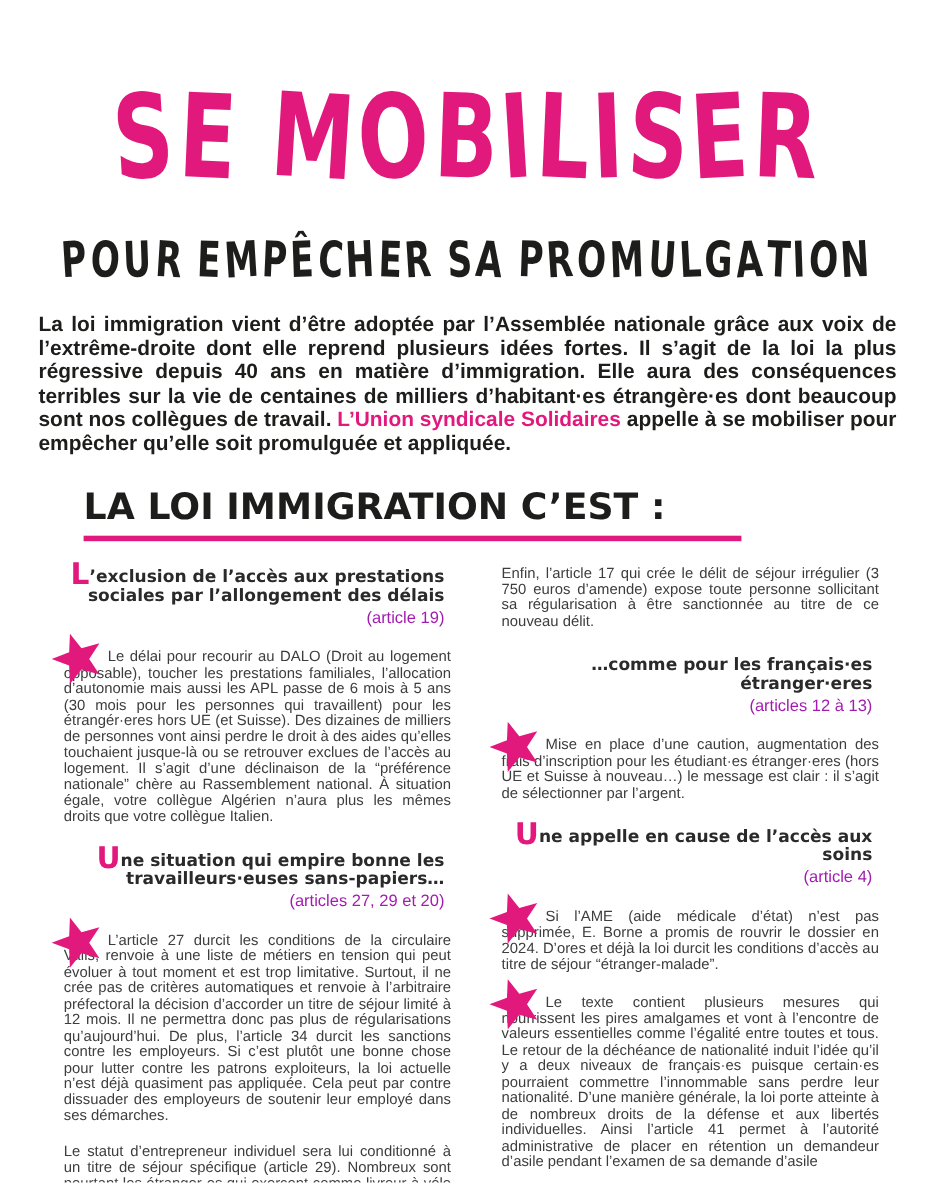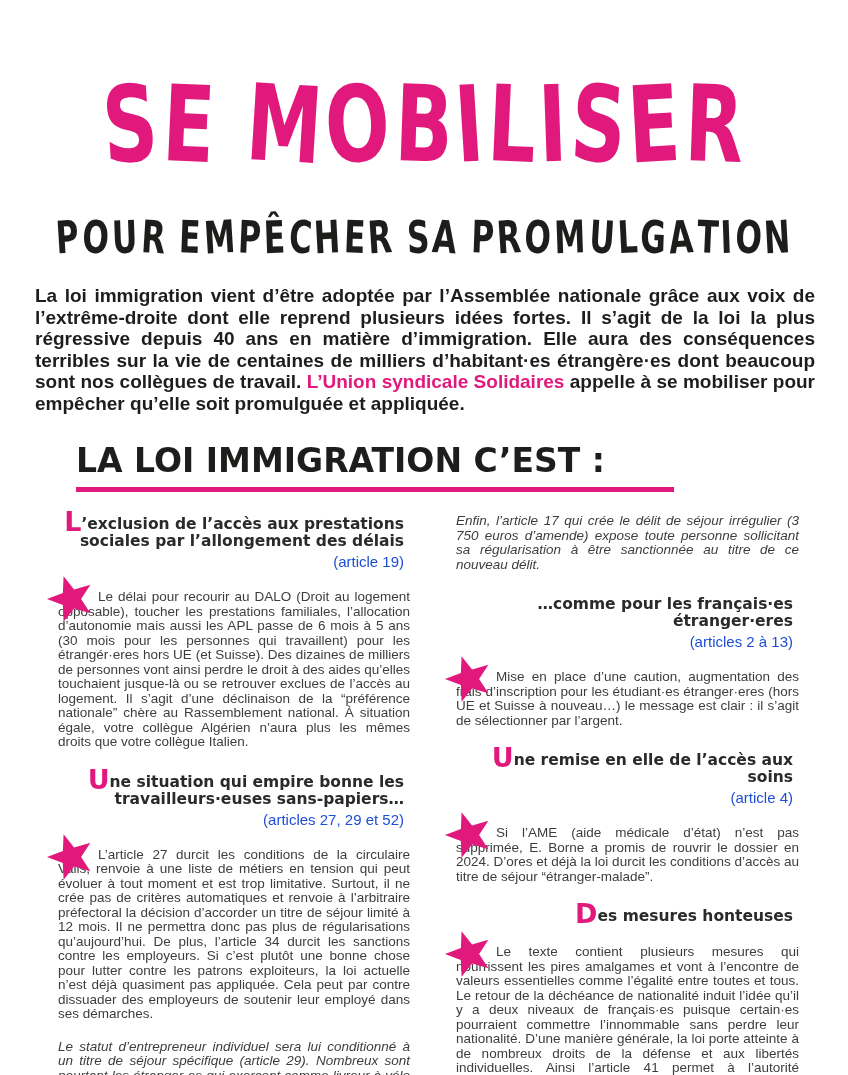--- a/index.html
+++ b/index.html
@@ -34,24 +34,24 @@
   .col-left{width:352px;flex:none;}
   .col-right{width:343px;flex:none;}
   .subhead{
     text-align:right;font-family:"DejaVu Sans",sans-serif;font-weight:bold;
     color:#2a2a2a;font-size:15.5px;line-height:17px;margin:24px 6px 0;
     text-indent:0;
   }
   .subhead .initial{color:#e2197d;font-size:27px;line-height:0;vertical-align:-2px;}
   .subhead-sub{
     display:block;font-family:"Liberation Sans",sans-serif;font-weight:normal;
-    font-size:15px;margin-top:3px;color:#1d4ed8;
+    font-size:15px;margin-top:3px;color:#a21caf;
   }
   .subhead-sub:empty{display:none;}
-  .para{margin-top:14px;font-style:italic;}
+  .para{margin-top:14px;}
   .star-para{position:relative;margin-top:20px;text-indent:40px;}
   .star-icon{position:absolute;left:-12px;top:-15px;width:50px;height:48px;}
   .first-right{margin-top:8px;}
 </style>
 </head>
 <body>
 
 <h1 class="display title"><span class="lt" style="transform: rotate(-3.5deg) scale(0.95, 1.32);">S</span><span class="lt" style="transform: rotate(2.5deg) scale(0.95, 1.32);">E</span><span class="lt" style="width: 0.34em;">&nbsp;</span><span class="lt" style="transform: rotate(3.5deg) scale(0.95, 1.32);">M</span><span class="lt" style="transform: rotate(-3deg) scale(0.95, 1.32);">O</span><span class="lt" style="transform: rotate(2deg) scale(0.95, 1.32);">B</span><span class="lt" style="transform: rotate(-3.5deg) scale(0.95, 1.32);">I</span><span class="lt" style="transform: rotate(2.5deg) scale(0.95, 1.32);">L</span><span class="lt" style="transform: rotate(-2deg) scale(0.95, 1.32);">I</span><span class="lt" style="transform: rotate(3.5deg) scale(0.95, 1.32);">S</span><span class="lt" style="transform: rotate(-3deg) scale(0.95, 1.32);">E</span><span class="lt" style="transform: rotate(2deg) scale(0.95, 1.32);">R</span></h1>
 
 <h2 class="display subtitle"><span class="lt" style="transform: rotate(-3.5deg) scale(0.92, 1.32);">P</span><span class="lt" style="transform: rotate(2.5deg) scale(0.92, 1.32);">O</span><span class="lt" style="transform: rotate(-2deg) scale(0.92, 1.32);">U</span><span class="lt" style="transform: rotate(3.5deg) scale(0.92, 1.32);">R</span><span class="lt" style="width: 0.34em;">&nbsp;</span><span class="lt" style="transform: rotate(2deg) scale(0.92, 1.32);">E</span><span class="lt" style="transform: rotate(-3.5deg) scale(0.92, 1.32);">M</span><span class="lt" style="transform: rotate(2.5deg) scale(0.92, 1.32);">P</span><span class="lt" style="transform: rotate(-2deg) scale(0.92, 1.32);">Ê</span><span class="lt" style="transform: rotate(3.5deg) scale(0.92, 1.32);">C</span><span class="lt" style="transform: rotate(-3deg) scale(0.92, 1.32);">H</span><span class="lt" style="transform: rotate(2deg) scale(0.92, 1.32);">E</span><span class="lt" style="transform: rotate(-3.5deg) scale(0.92, 1.32);">R</span><span class="lt" style="width: 0.34em;">&nbsp;</span><span class="lt" style="transform: rotate(-2deg) scale(0.92, 1.32);">S</span><span class="lt" style="transform: rotate(3.5deg) scale(0.92, 1.32);">A</span><span class="lt" style="width: 0.34em;">&nbsp;</span><span class="lt" style="transform: rotate(2deg) scale(0.92, 1.32);">P</span><span class="lt" style="transform: rotate(-3.5deg) scale(0.92, 1.32);">R</span><span class="lt" style="transform: rotate(2.5deg) scale(0.92, 1.32);">O</span><span class="lt" style="transform: rotate(-2deg) scale(0.92, 1.32);">M</span><span class="lt" style="transform: rotate(3.5deg) scale(0.92, 1.32);">U</span><span class="lt" style="transform: rotate(-3deg) scale(0.92, 1.32);">L</span><span class="lt" style="transform: rotate(2deg) scale(0.92, 1.32);">G</span><span class="lt" style="transform: rotate(-3.5deg) scale(0.92, 1.32);">A</span><span class="lt" style="transform: rotate(2.5deg) scale(0.92, 1.32);">T</span><span class="lt" style="transform: rotate(-2deg) scale(0.92, 1.32);">I</span><span class="lt" style="transform: rotate(3.5deg) scale(0.92, 1.32);">O</span><span class="lt" style="transform: rotate(-3deg) scale(0.92, 1.32);">N</span></h2>
@@ -66,52 +66,51 @@
   <div class="col col-left">
 
     <h3 class="subhead" style="margin-top:10px;"><span class="initial">L</span><span>’exclusion de l’accès aux prestations sociales par l’allongement des délais</span><span class="subhead-sub">(article 19)</span></h3>
 
     <p class="star-para">
       <svg class="star-icon" viewBox="0 0 100 100">
         <polygon points="50,0 62.3,33 97.6,34.5 70,56.5 79.4,90.5 50,71 20.6,90.5 30,56.5 2.4,34.5 37.7,33" fill="#e2197d" transform="rotate(-18 50 50)"></polygon>
       </svg><span>Le délai pour recourir au DALO (Droit au logement opposable), toucher les prestations familiales, l’allocation d’autonomie mais aussi les APL passe de 6 mois à 5 ans (30 mois pour les personnes qui travaillent) pour les étrangér·eres hors UE (et Suisse). Des dizaines de milliers de personnes vont ainsi perdre le droit à des aides qu’elles touchaient jusque-là ou se retrouver exclues de l’accès au logement. Il s’agit d’une déclinaison de la “préférence nationale” chère au Rassemblement national. À situation égale, votre collègue Algérien n’aura plus les mêmes droits que votre collègue Italien.</span>
     </p>
 
-    <h3 class="subhead"><span class="initial">U</span><span>ne situation qui empire bonne les travailleurs·euses sans-papiers…</span><span class="subhead-sub">(articles 27, 29 et 52)</span></h3>
+    <h3 class="subhead"><span class="initial">U</span><span>ne situation qui empire bonne les travailleurs·euses sans-papiers…</span><span class="subhead-sub">(articles 27, 29 et 20)</span></h3>
 
     <p class="star-para">
       <svg class="star-icon" viewBox="0 0 100 100">
         <polygon points="50,0 62.3,33 97.6,34.5 70,56.5 79.4,90.5 50,71 20.6,90.5 30,56.5 2.4,34.5 37.7,33" fill="#e2197d" transform="rotate(-18 50 50)"></polygon>
       </svg><span>L’article 27 durcit les conditions de la circulaire Valls, renvoie à une liste de métiers en tension qui peut évoluer à tout moment et est trop limitative. Surtout, il ne crée pas de critères automatiques et renvoie à l’arbitraire préfectoral la décision d’accorder un titre de séjour limité à 12 mois. Il ne permettra donc pas plus de régularisations qu’aujourd’hui. De plus, l’article 34 durcit les sanctions contre les employeurs. Si c’est plutôt une bonne chose pour lutter contre les patrons exploiteurs, la loi actuelle n’est déjà quasiment pas appliquée. Cela peut par contre dissuader des employeurs de soutenir leur employé dans ses démarches.</span>
     </p>
 
     <p class="para" style="margin-top:18px;"><span>Le statut d’entrepreneur individuel sera lui conditionné à un titre de séjour spécifique (article 29). Nombreux sont pourtant les étranger·es qui exercent comme livreur à vélo ou VTC.</span></p>
   </div>
 
   <div class="col col-right">
 
     <p class="para first-right"><span>Enfin, l’article 17 qui crée le délit de séjour irrégulier (3 750 euros d’amende) expose toute personne sollicitant sa régularisation à être sanctionnée au titre de ce nouveau délit.</span></p>
 
-    <h3 class="subhead"><span class="initial"></span><span>…comme pour les français·es étranger·eres</span><span class="subhead-sub">(articles 2 à 13)</span></h3>
+    <h3 class="subhead"><span class="initial"></span><span>…comme pour les français·es étranger·eres</span><span class="subhead-sub">(articles 12 à 13)</span></h3>
 
     <p class="star-para">
       <svg class="star-icon" viewBox="0 0 100 100">
         <polygon points="50,0 62.3,33 97.6,34.5 70,56.5 79.4,90.5 50,71 20.6,90.5 30,56.5 2.4,34.5 37.7,33" fill="#e2197d" transform="rotate(-18 50 50)"></polygon>
       </svg><span>Mise en place d’une caution, augmentation des frais d’inscription pour les étudiant·es étranger·eres (hors UE et Suisse à nouveau…) le message est clair : il s’agit de sélectionner par l’argent.</span>
     </p>
 
-    <h3 class="subhead"><span class="initial">U</span><span>ne remise en elle de l’accès aux soins</span><span class="subhead-sub">(article 4)</span></h3>
+    <h3 class="subhead"><span class="initial">U</span><span>ne appelle en cause de l’accès aux soins</span><span class="subhead-sub">(article 4)</span></h3>
 
     <p class="star-para">
       <svg class="star-icon" viewBox="0 0 100 100">
         <polygon points="50,0 62.3,33 97.6,34.5 70,56.5 79.4,90.5 50,71 20.6,90.5 30,56.5 2.4,34.5 37.7,33" fill="#e2197d" transform="rotate(-18 50 50)"></polygon>
       </svg><span>Si l’AME (aide médicale d’état) n’est pas supprimée, E. Borne a promis de rouvrir le dossier en 2024. D’ores et déjà la loi durcit les conditions d’accès au titre de séjour “étranger-malade”.</span>
     </p>
 
-    <h3 class="subhead"><span class="initial">D</span><span>es mesures honteuses</span></h3>
 
     <p class="star-para">
       <svg class="star-icon" viewBox="0 0 100 100">
         <polygon points="50,0 62.3,33 97.6,34.5 70,56.5 79.4,90.5 50,71 20.6,90.5 30,56.5 2.4,34.5 37.7,33" fill="#e2197d" transform="rotate(-18 50 50)"></polygon>
       </svg><span>Le texte contient plusieurs mesures qui nourrissent les pires amalgames et vont à l’encontre de valeurs essentielles comme l’égalité entre toutes et tous. Le retour de la déchéance de nationalité induit l’idée qu’il y a deux niveaux de français·es puisque certain·es pourraient commettre l’innommable sans perdre leur nationalité. D’une manière générale, la loi porte atteinte à de nombreux droits de la défense et aux libertés individuelles. Ainsi l’article 41 permet à l’autorité administrative de placer en rétention un demandeur d’asile pendant l’examen de sa demande d’asile</span>
     </p>
   </div>
 </div>
 
 </body></html>

